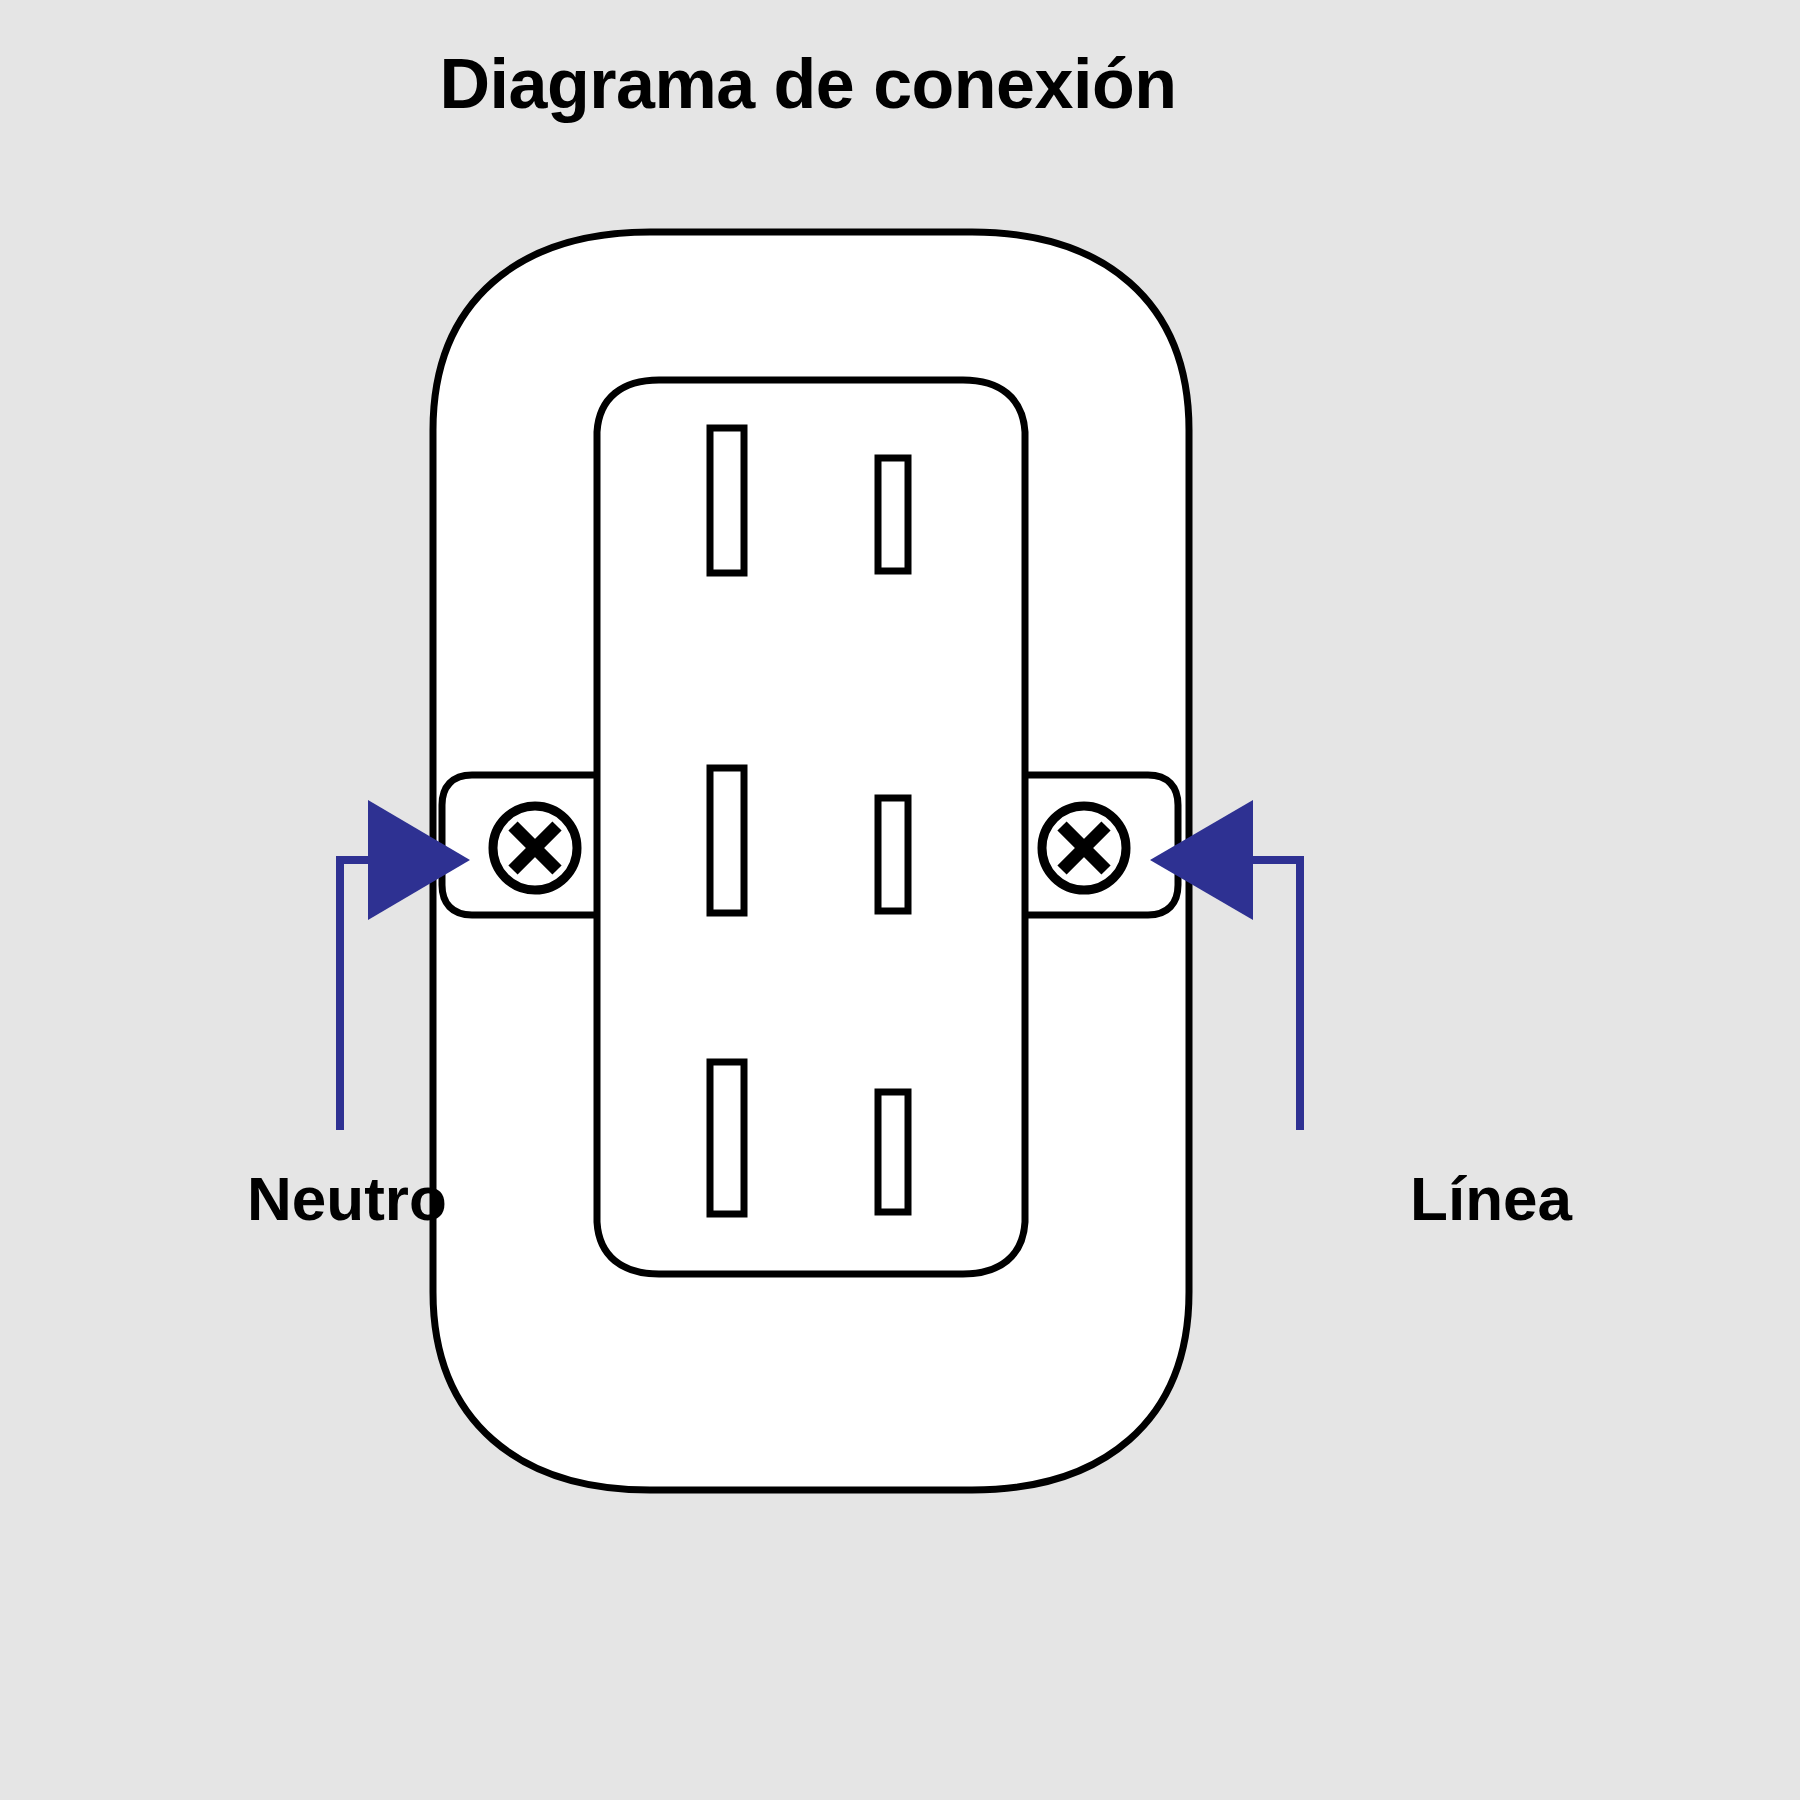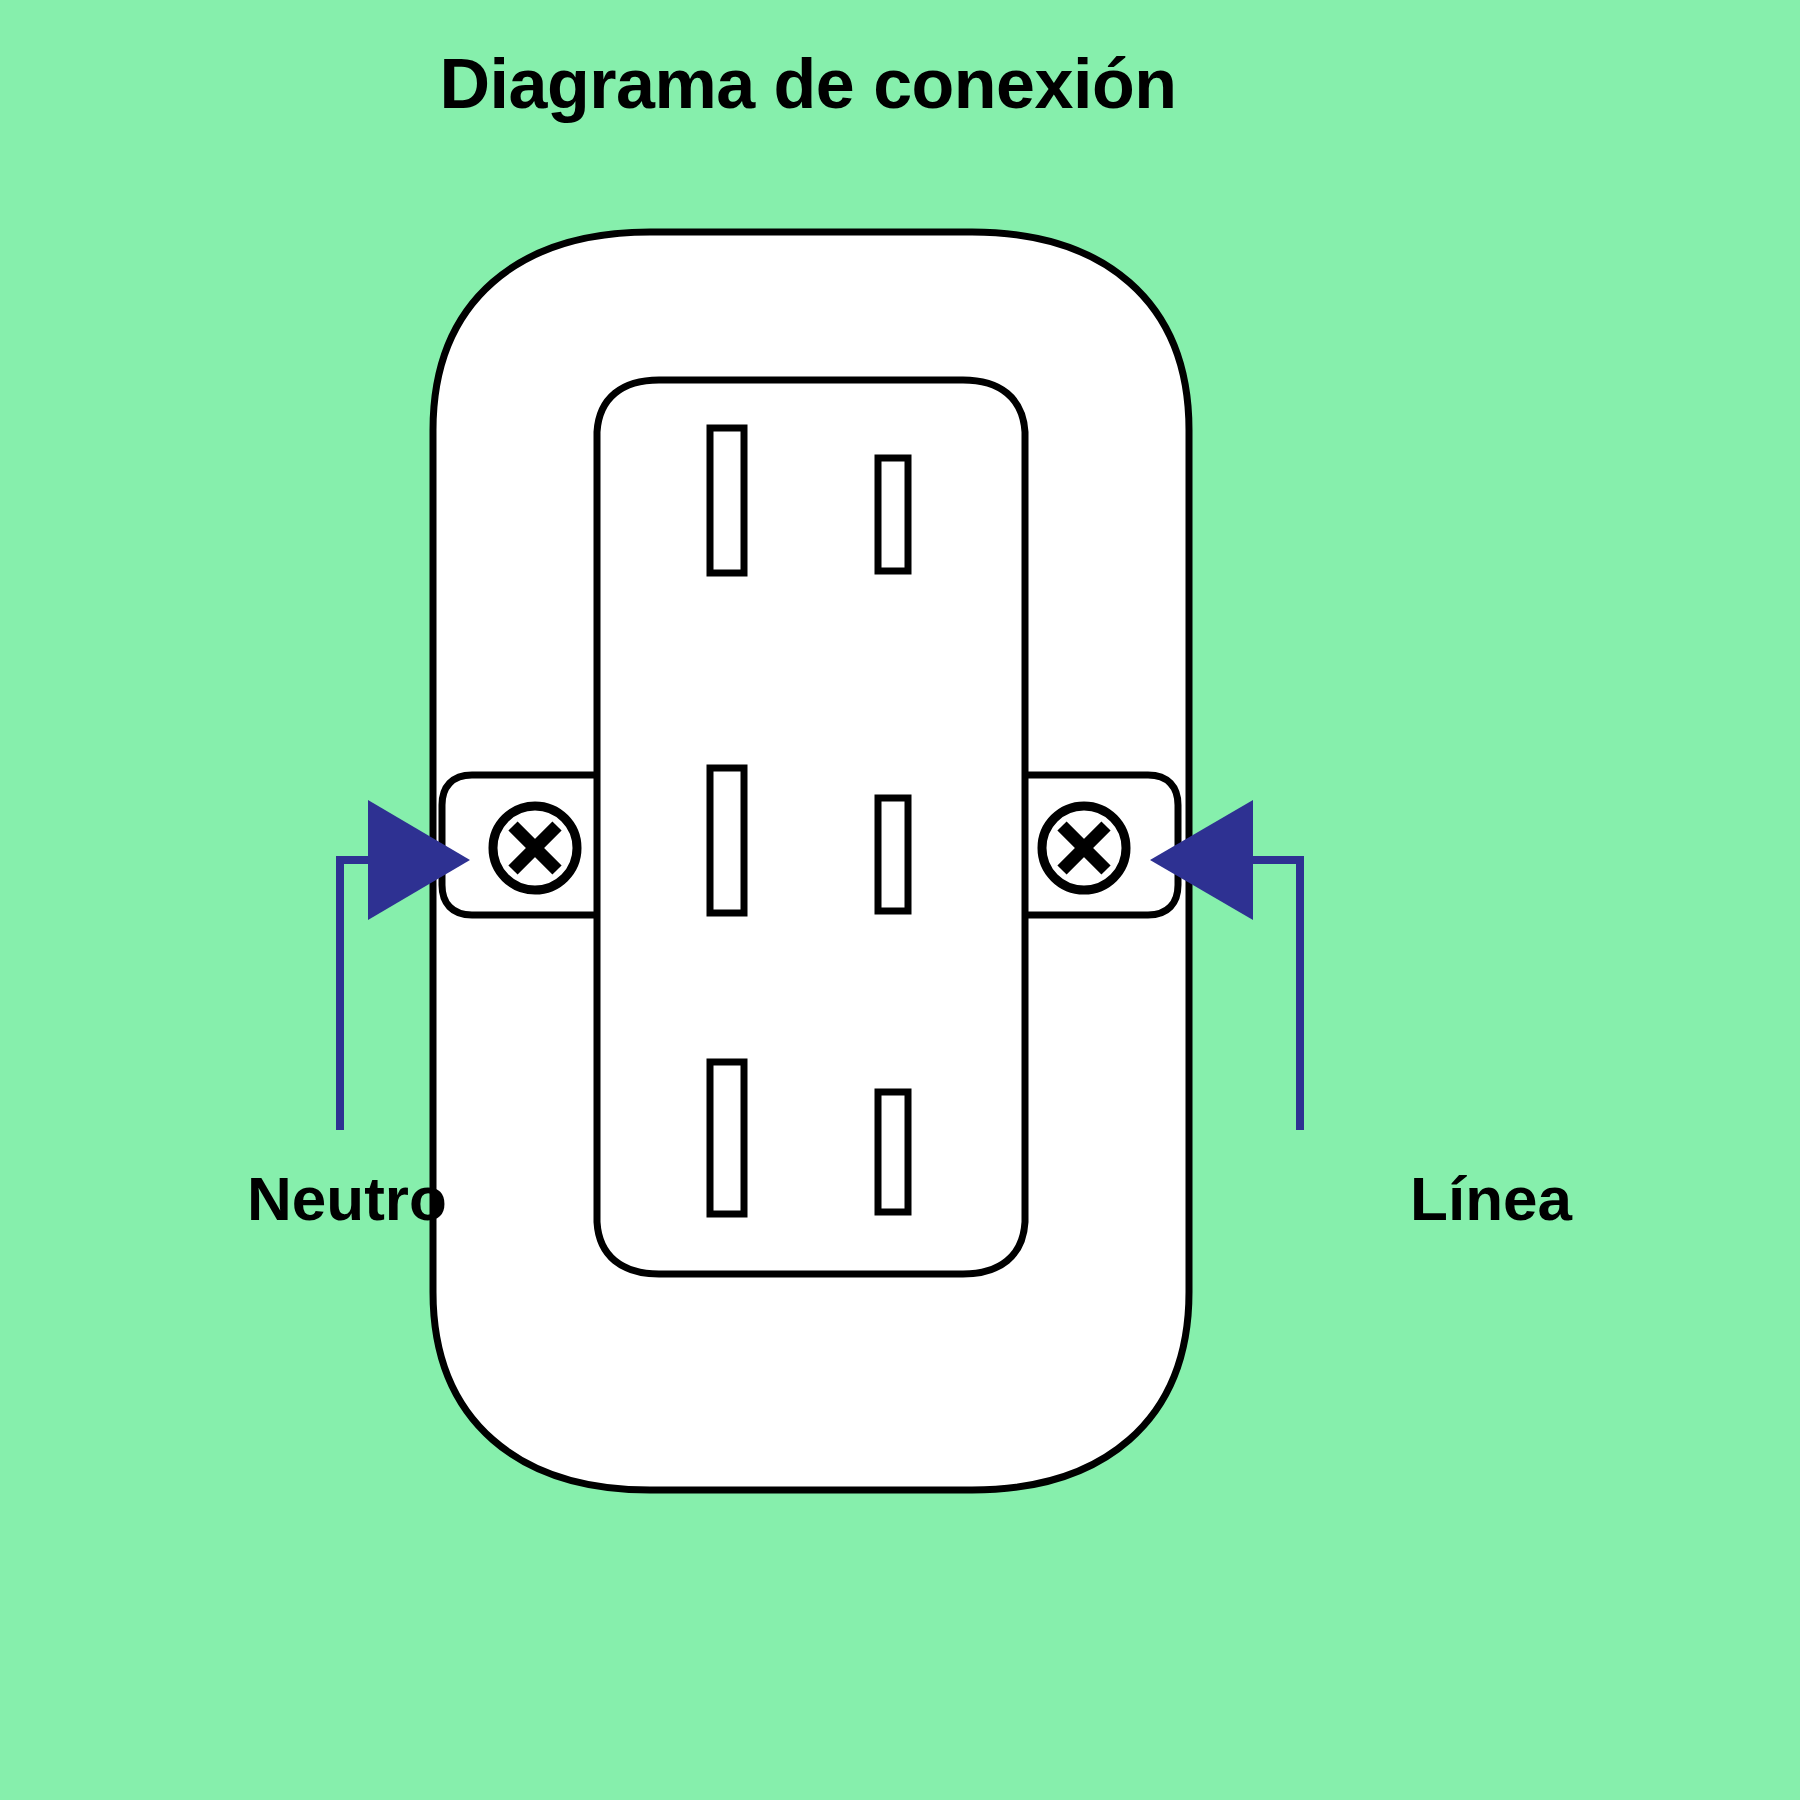--- a/index.html
+++ b/index.html
@@ -10,21 +10,21 @@
   body {
     width: 1800px;
     height: 1800px;
     overflow: hidden;
     font-family: "Liberation Sans", sans-serif;
   }
   #stage {
     position: relative;
     width: 1800px;
     height: 1800px;
-    background: #86efac;
+    background: #e5e5e5;
   }
   #diagram-svg {
     position: absolute;
     left: 0;
     top: 0;
     width: 1800px;
     height: 1800px;
     display: block;
   }
   .ttl {

